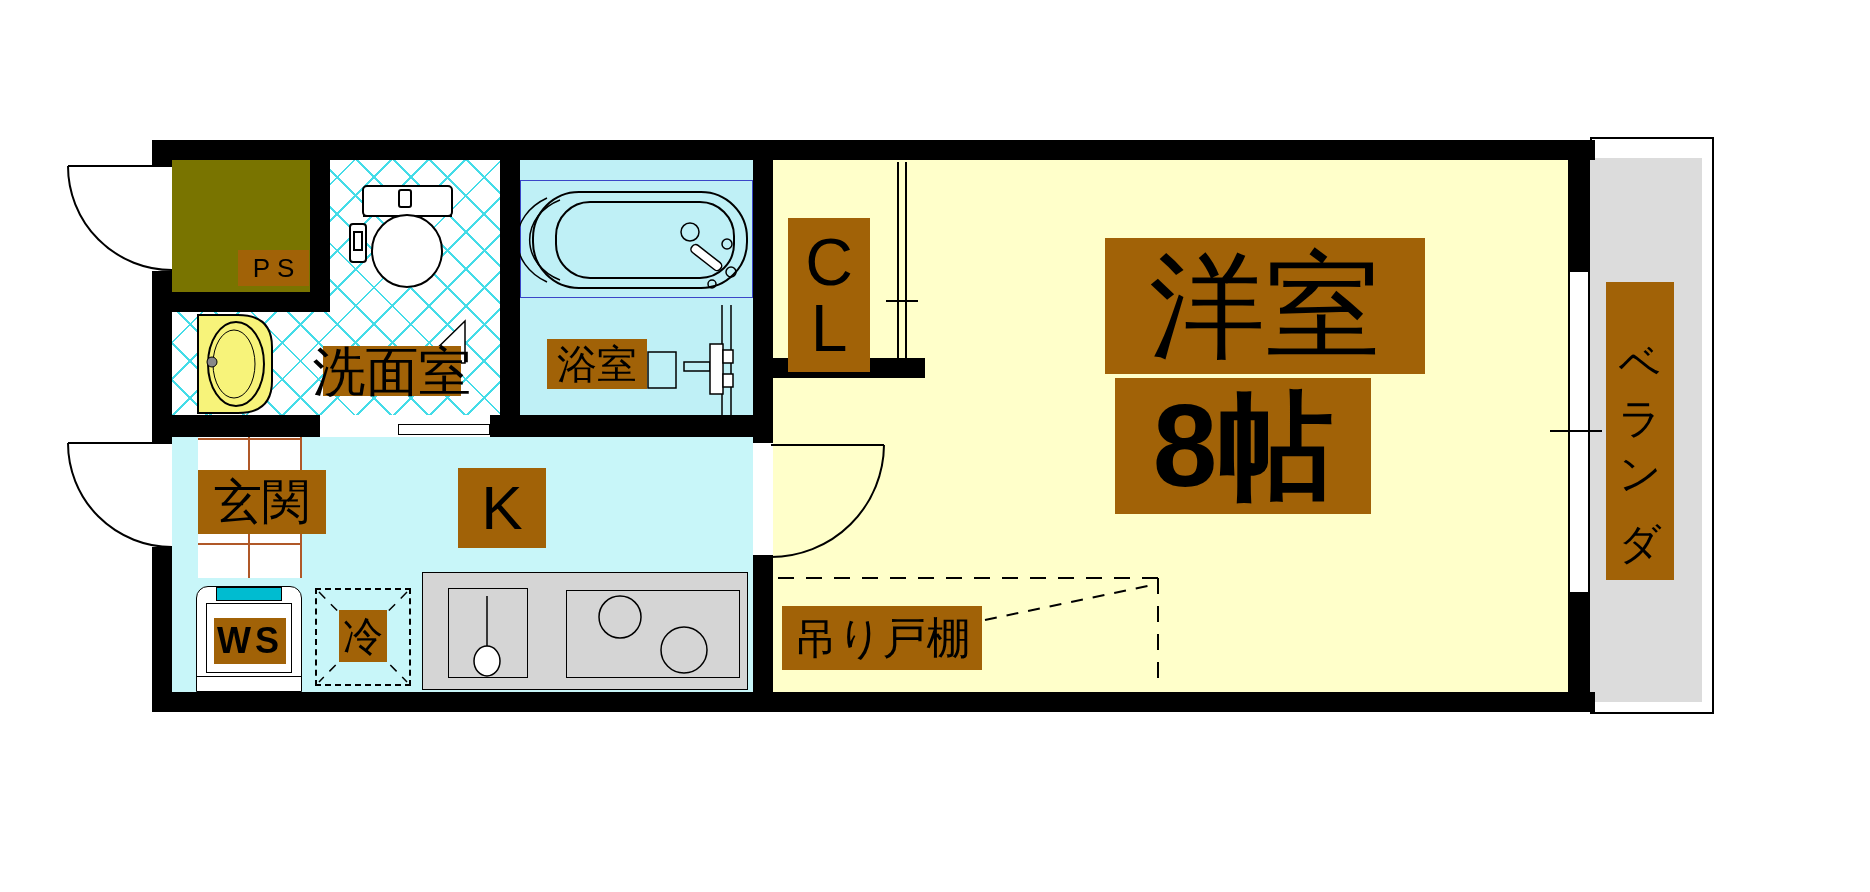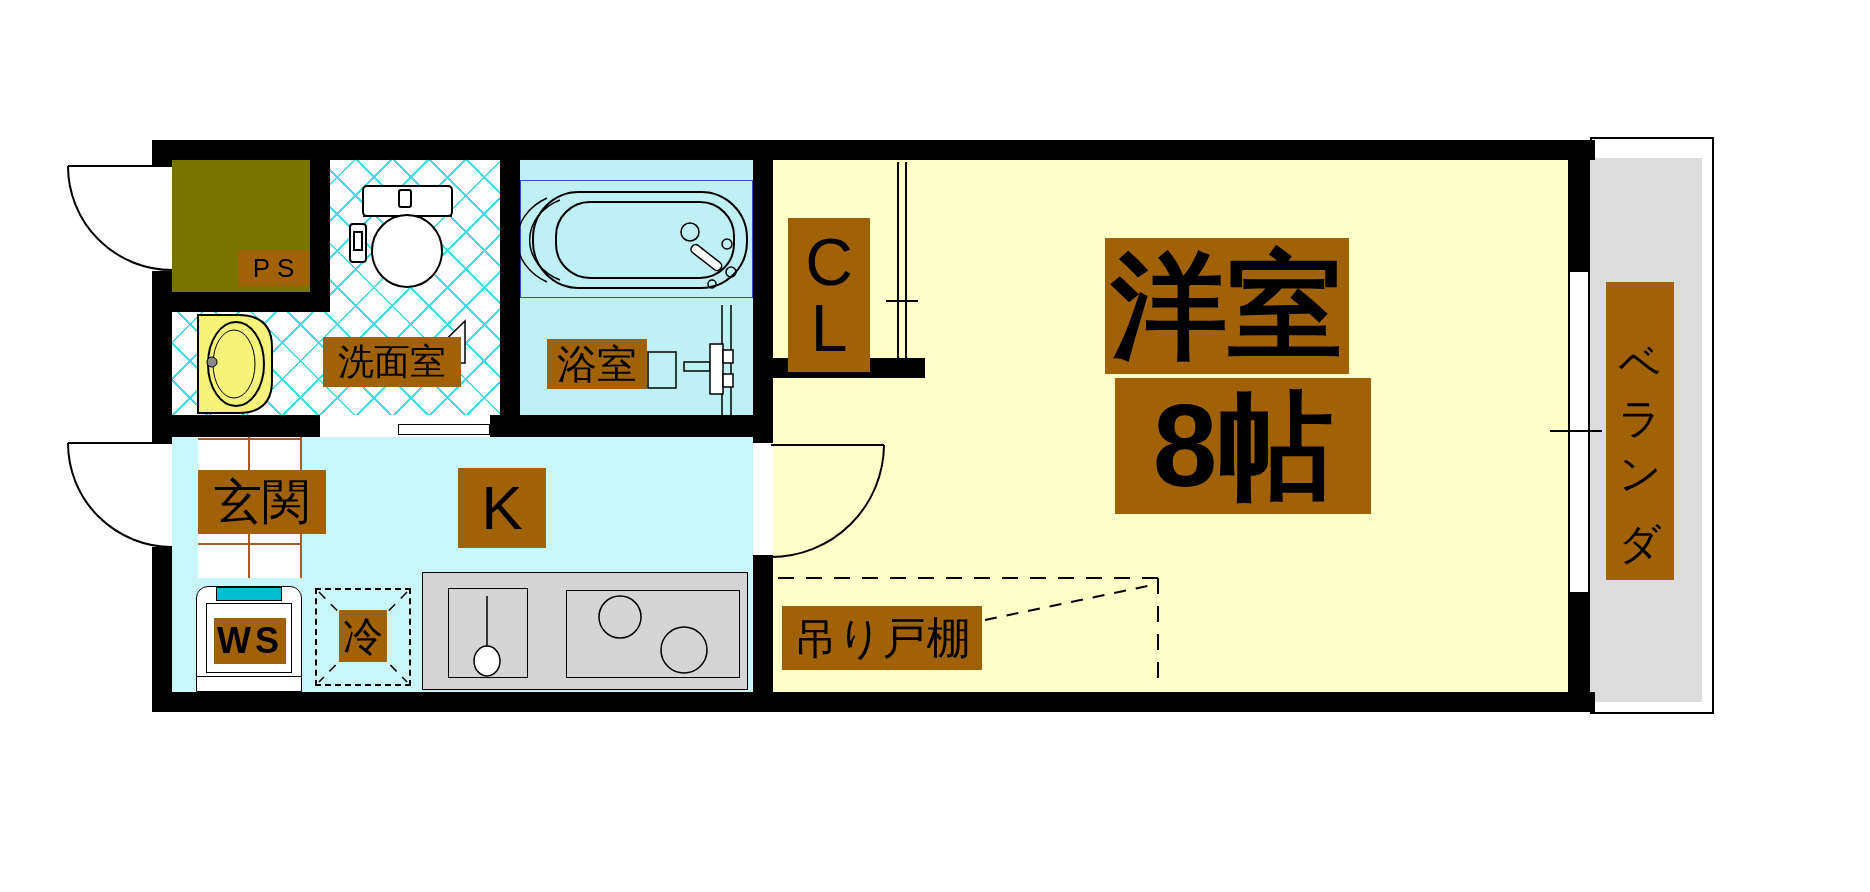--- a/index.html
+++ b/index.html
@@ -151,34 +151,34 @@
     <g stroke="#000" stroke-width="1.5" fill="none">
       <circle cx="620" cy="617" r="21"></circle>
       <circle cx="684" cy="650" r="23"></circle>
     </g>
   </svg>
 
   <div class="lbl" style="left:238px;top:250px;width:64px;height:36px;font-size:26px;letter-spacing:7px;padding-left:7px;">
       <span>PS</span>
     </div>
 
-  <div class="lbl" style="left:323px;top:337px;width:138px;height:50px;font-size:36px;">
+  <div class="lbl" style="left:323px;top:346px;width:138px;height:50px;font-size:53px;">
       <span>洗面室</span>
     </div>
 
   <div class="lbl" style="left:547px;top:339px;width:100px;height:50px;font-size:40px;">
       <span>浴室</span>
     </div>
 
   <div class="lbl" style="left:788px;top:218px;width:82px;height:154px;font-size:66px;flex-direction:column;">
     <span>C</span>
     <span>L</span>
   </div>
 
-  <div class="lbl" style="left:1105px;top:238px;width:244px;height:136px;font-size:116px;font-weight:700;">
+  <div class="lbl" style="left:1105px;top:238px;width:320px;height:136px;font-size:116px;font-weight:400;">
       <span>洋室</span>
     </div>
   <div class="lbl" style="left:1115px;top:378px;width:256px;height:136px;font-size:116px;font-weight:600;">
       <span>8帖</span>
     </div>
 
   <div class="lbl" style="left:782px;top:606px;width:200px;height:64px;font-size:44px;">
       <span>吊り戸棚</span>
     </div>
 

